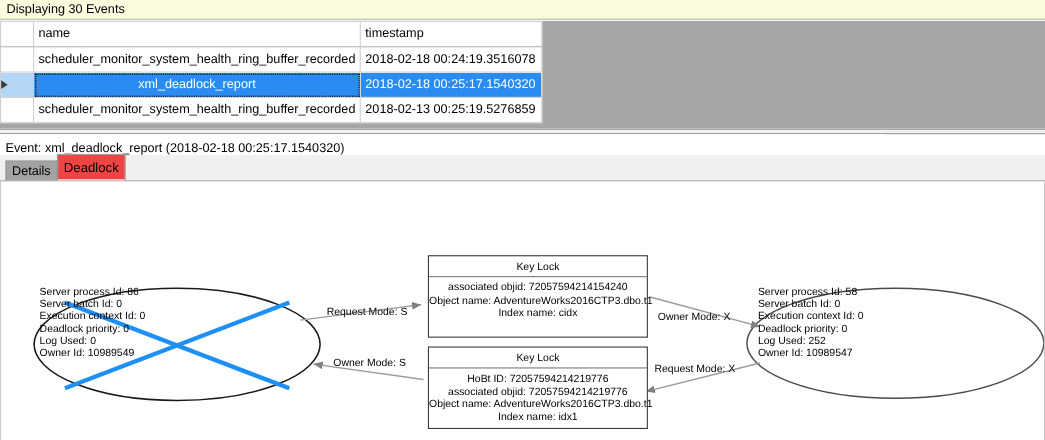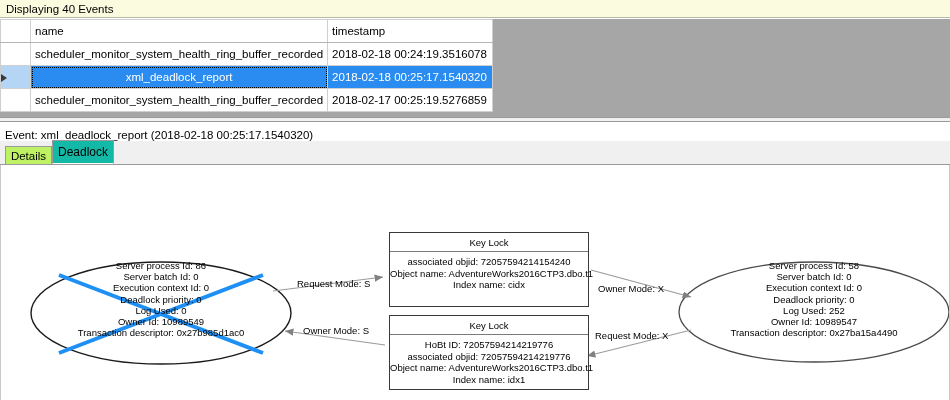--- a/index.html
+++ b/index.html
@@ -117,49 +117,48 @@
     border-bottom: none;
     font-size: 11.5px;
     display: flex;
     align-items: center;
     justify-content: center;
     cursor: default;
   }
   .tab.inactive {
     left: 5px;
     width: 47px; height: 18px;
-    background: #bef264;
+    background: #a3a3a3;
     color: #000;
     margin-top: 48px;
   }
   .tab.active {
     left: 52px;
     width: 62px; height: 24px;
-    background: #14b8a6;
+    background: #ef4444;
     border-bottom: 1px solid #ffffff;
     z-index: 3;
     font-size: 12px;
   }
 
   
   .canvas {
     position: absolute;
     left: 0; top: 165px;
     width: 950px; height: 235px;
     background: #ffffff;
     border-left: 1px solid #c8c8c8;
     border-right: 1px solid #c8c8c8;
     box-sizing: border-box;
     overflow: hidden;
   }
   .canvas svg { position: absolute; left: 0; top: 0; }
 
   .ovaltext {
     position: absolute;
-    text-align: center;
     font-size: 9.5px;
     line-height: 11.2px;
     color: #000;
     white-space: nowrap;
     pointer-events: none;
   }
   #proc-left-text  { left: 35px; top: 95px; width: 250px; }
   #proc-right-text { left: 688px; top: 95px; width: 250px; }
 
   .resbox {
@@ -193,21 +192,21 @@
   }
   #lbl-req-s { left: 296px; top: 113px; }
   #lbl-own-s { left: 302px; top: 160px; }
   #lbl-own-x { left: 597px; top: 118px; }
   #lbl-req-x { left: 594px; top: 165px; }
 </style>
 </head>
 <body>
 
 <div class="banner">
-  <span>Displaying 40 Events</span>
+  <span>Displaying 30 Events</span>
 </div>
 
 <div class="grid-wrap">
   <table class="grid">
     <tbody>
       <tr class="hdr">
         <td class="col-sel"></td>
         <td class="col-name">name</td>
         <td class="col-ts">timestamp</td>
       </tr>
@@ -219,21 +218,21 @@
       <tr class="selected">
         <td class="col-sel">
           <span class="rowmark"></span>
         </td>
         <td class="col-name cellfocus">xml_deadlock_report</td>
         <td class="col-ts">2018-02-18 00:25:17.1540320</td>
       </tr>
       <tr>
         <td class="col-sel"></td>
         <td class="col-name">scheduler_monitor_system_health_ring_buffer_recorded</td>
-        <td class="col-ts">2018-02-17 00:25:19.5276859</td>
+        <td class="col-ts">2018-02-13 00:25:19.5276859</td>
       </tr>
     </tbody>
   </table>
 </div>
 
 <div class="splitter"></div>
 
 <div class="event-head">
   <span>Event: xml_deadlock_report (2018-02-18 00:25:17.1540320)</span>
 </div>
@@ -271,31 +270,29 @@
     <path d="M690,165 L586,191" stroke="#9a9a9a" stroke-width="1.2" fill="none" marker-end="url(#ah)"></path>
   </svg>
 
   <div class="ovaltext" id="proc-left-text">
     <div>Server process Id: 86</div>
     <div>Server batch Id: 0</div>
     <div>Execution context Id: 0</div>
     <div>Deadlock priority: 0</div>
     <div>Log Used: 0</div>
     <div>Owner Id: 10989549</div>
-    <div>Transaction descriptor: 0x27b985d1ac0</div>
   </div>
 
   <div class="ovaltext" id="proc-right-text">
     <div>Server process Id: 58</div>
     <div>Server batch Id: 0</div>
     <div>Execution context Id: 0</div>
     <div>Deadlock priority: 0</div>
     <div>Log Used: 252</div>
     <div>Owner Id: 10989547</div>
-    <div>Transaction descriptor: 0x27ba15a4490</div>
   </div>
 
   <div class="resbox" id="res-top">
     <div class="title">Key Lock</div>
     <div class="body">
       <div>associated objid: 72057594214154240</div>
       <div>Object name: AdventureWorks2016CTP3.dbo.t1</div>
       <div>Index name: cidx</div>
     </div>
   </div>

